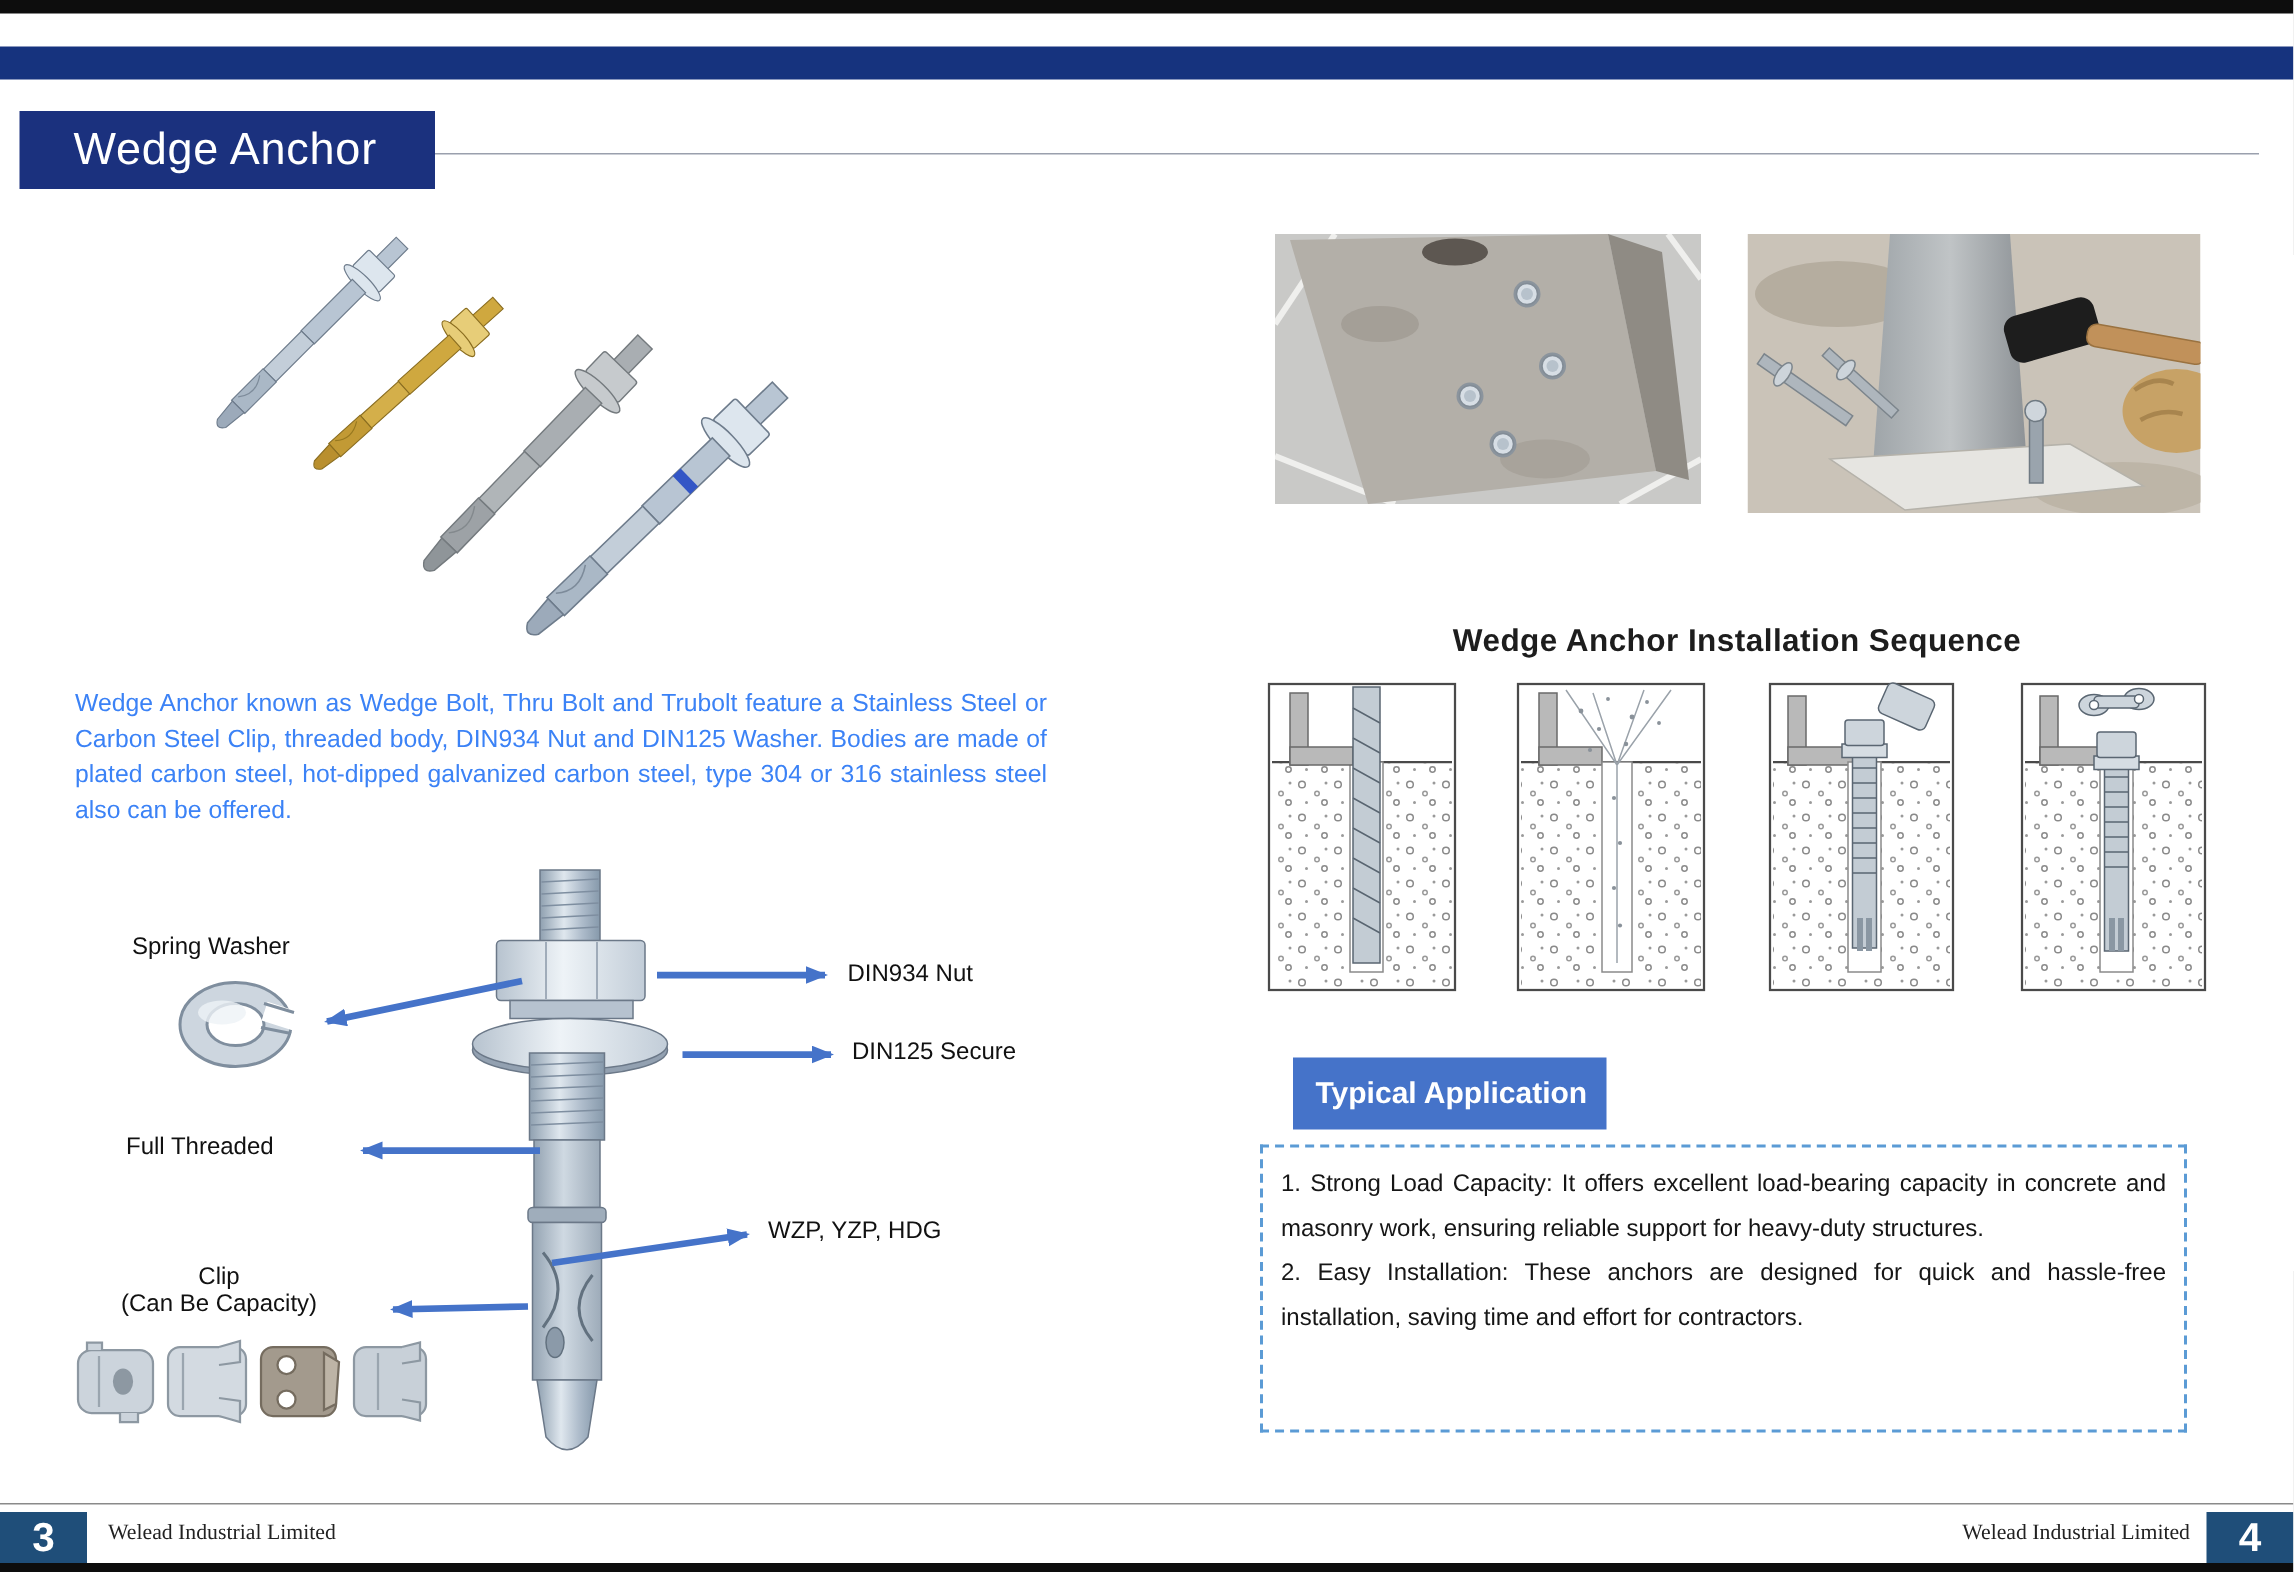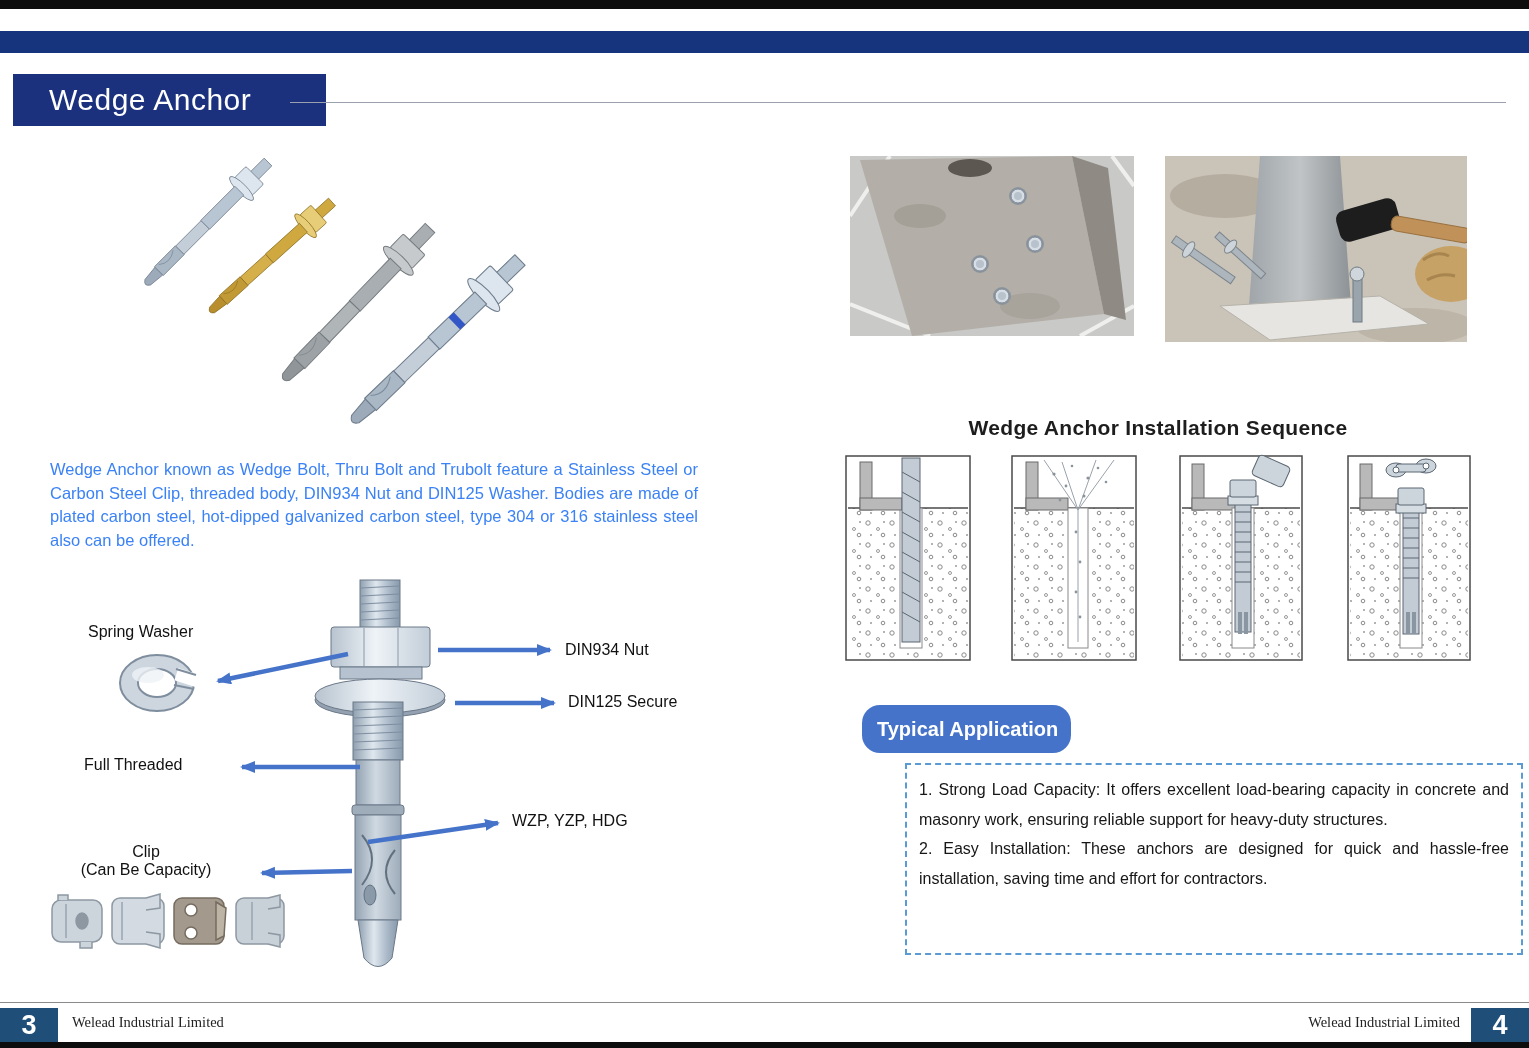--- a/index.html
+++ b/index.html
@@ -4,38 +4,38 @@
 <style>
   html,body{margin:0;padding:0;background:#e8e8e8;font-family:"Liberation Sans",sans-serif;}
   #page{position:relative;width:1529px;height:1048px;background:#ffffff;margin:0 auto;overflow:hidden;}
   .abs{position:absolute;}
 
   
   .top-black{left:0;top:0;width:1529px;height:9px;background:#0d0d0d;}
   .top-navy{left:0;top:31px;width:1529px;height:22px;background:#16337e;}
 
   
-  .title-box{left:13px;top:74px;width:313px;height:52px;background:#1b317e;color:#ffffff;
+  .title-box{left:13px;top:74px;width:277px;height:52px;background:#1b317e;color:#ffffff;
              font-size:30px;line-height:52px;padding-left:36px;box-sizing:border-box;letter-spacing:.5px;}
   .title-rule{left:290px;top:102px;width:1216px;height:1px;background:#9aa0ad;}
 
   
   .intro{left:50px;top:458px;width:648px;font-size:16.5px;line-height:23.5px;color:#3b82f6;
          text-align:justify;}
 
   
   .dlabel{font-size:16px;color:#111;white-space:nowrap;}
   .clip-label{left:58px;top:843px;width:176px;text-align:center;}
 
   
   .seq-title{left:840px;top:416px;width:636px;text-align:center;font-size:21px;font-weight:bold;
              color:#1d1d1d;letter-spacing:.3px;}
   .typ-box{left:862px;top:705px;width:209px;height:48px;background:#4573c9;color:#fff;
-           font-size:20px;font-weight:bold;line-height:48px;padding-left:15px;box-sizing:border-box;border-radius:18px;}
-  .dash-box{left:905px;top:763px;width:618px;height:192px;border:2px dashed #5b9bd5;box-sizing:border-box;
+           font-size:20px;font-weight:bold;line-height:48px;padding-left:15px;box-sizing:border-box;}
+  .dash-box{left:840px;top:763px;width:618px;height:192px;border:2px dashed #5b9bd5;box-sizing:border-box;
             padding:10px 12px 0 12px;}
   .dash-box p{margin:0;font-size:16px;line-height:29.5px;color:#161616;text-align:justify;}
 
   
   .footer-rule{left:0;top:1002px;width:1529px;height:1px;background:#8a8a8a;}
   .pg-square{top:1008px;width:58px;height:34px;background:#1f4e79;color:#fff;text-align:center;
              font-size:27px;font-weight:bold;line-height:34px;}
   .pg-left{left:0;}
   .pg-right{left:1471px;}
   .footer-text{top:1014px;font-family:"Liberation Serif",serif;font-size:14.5px;color:#222;}

